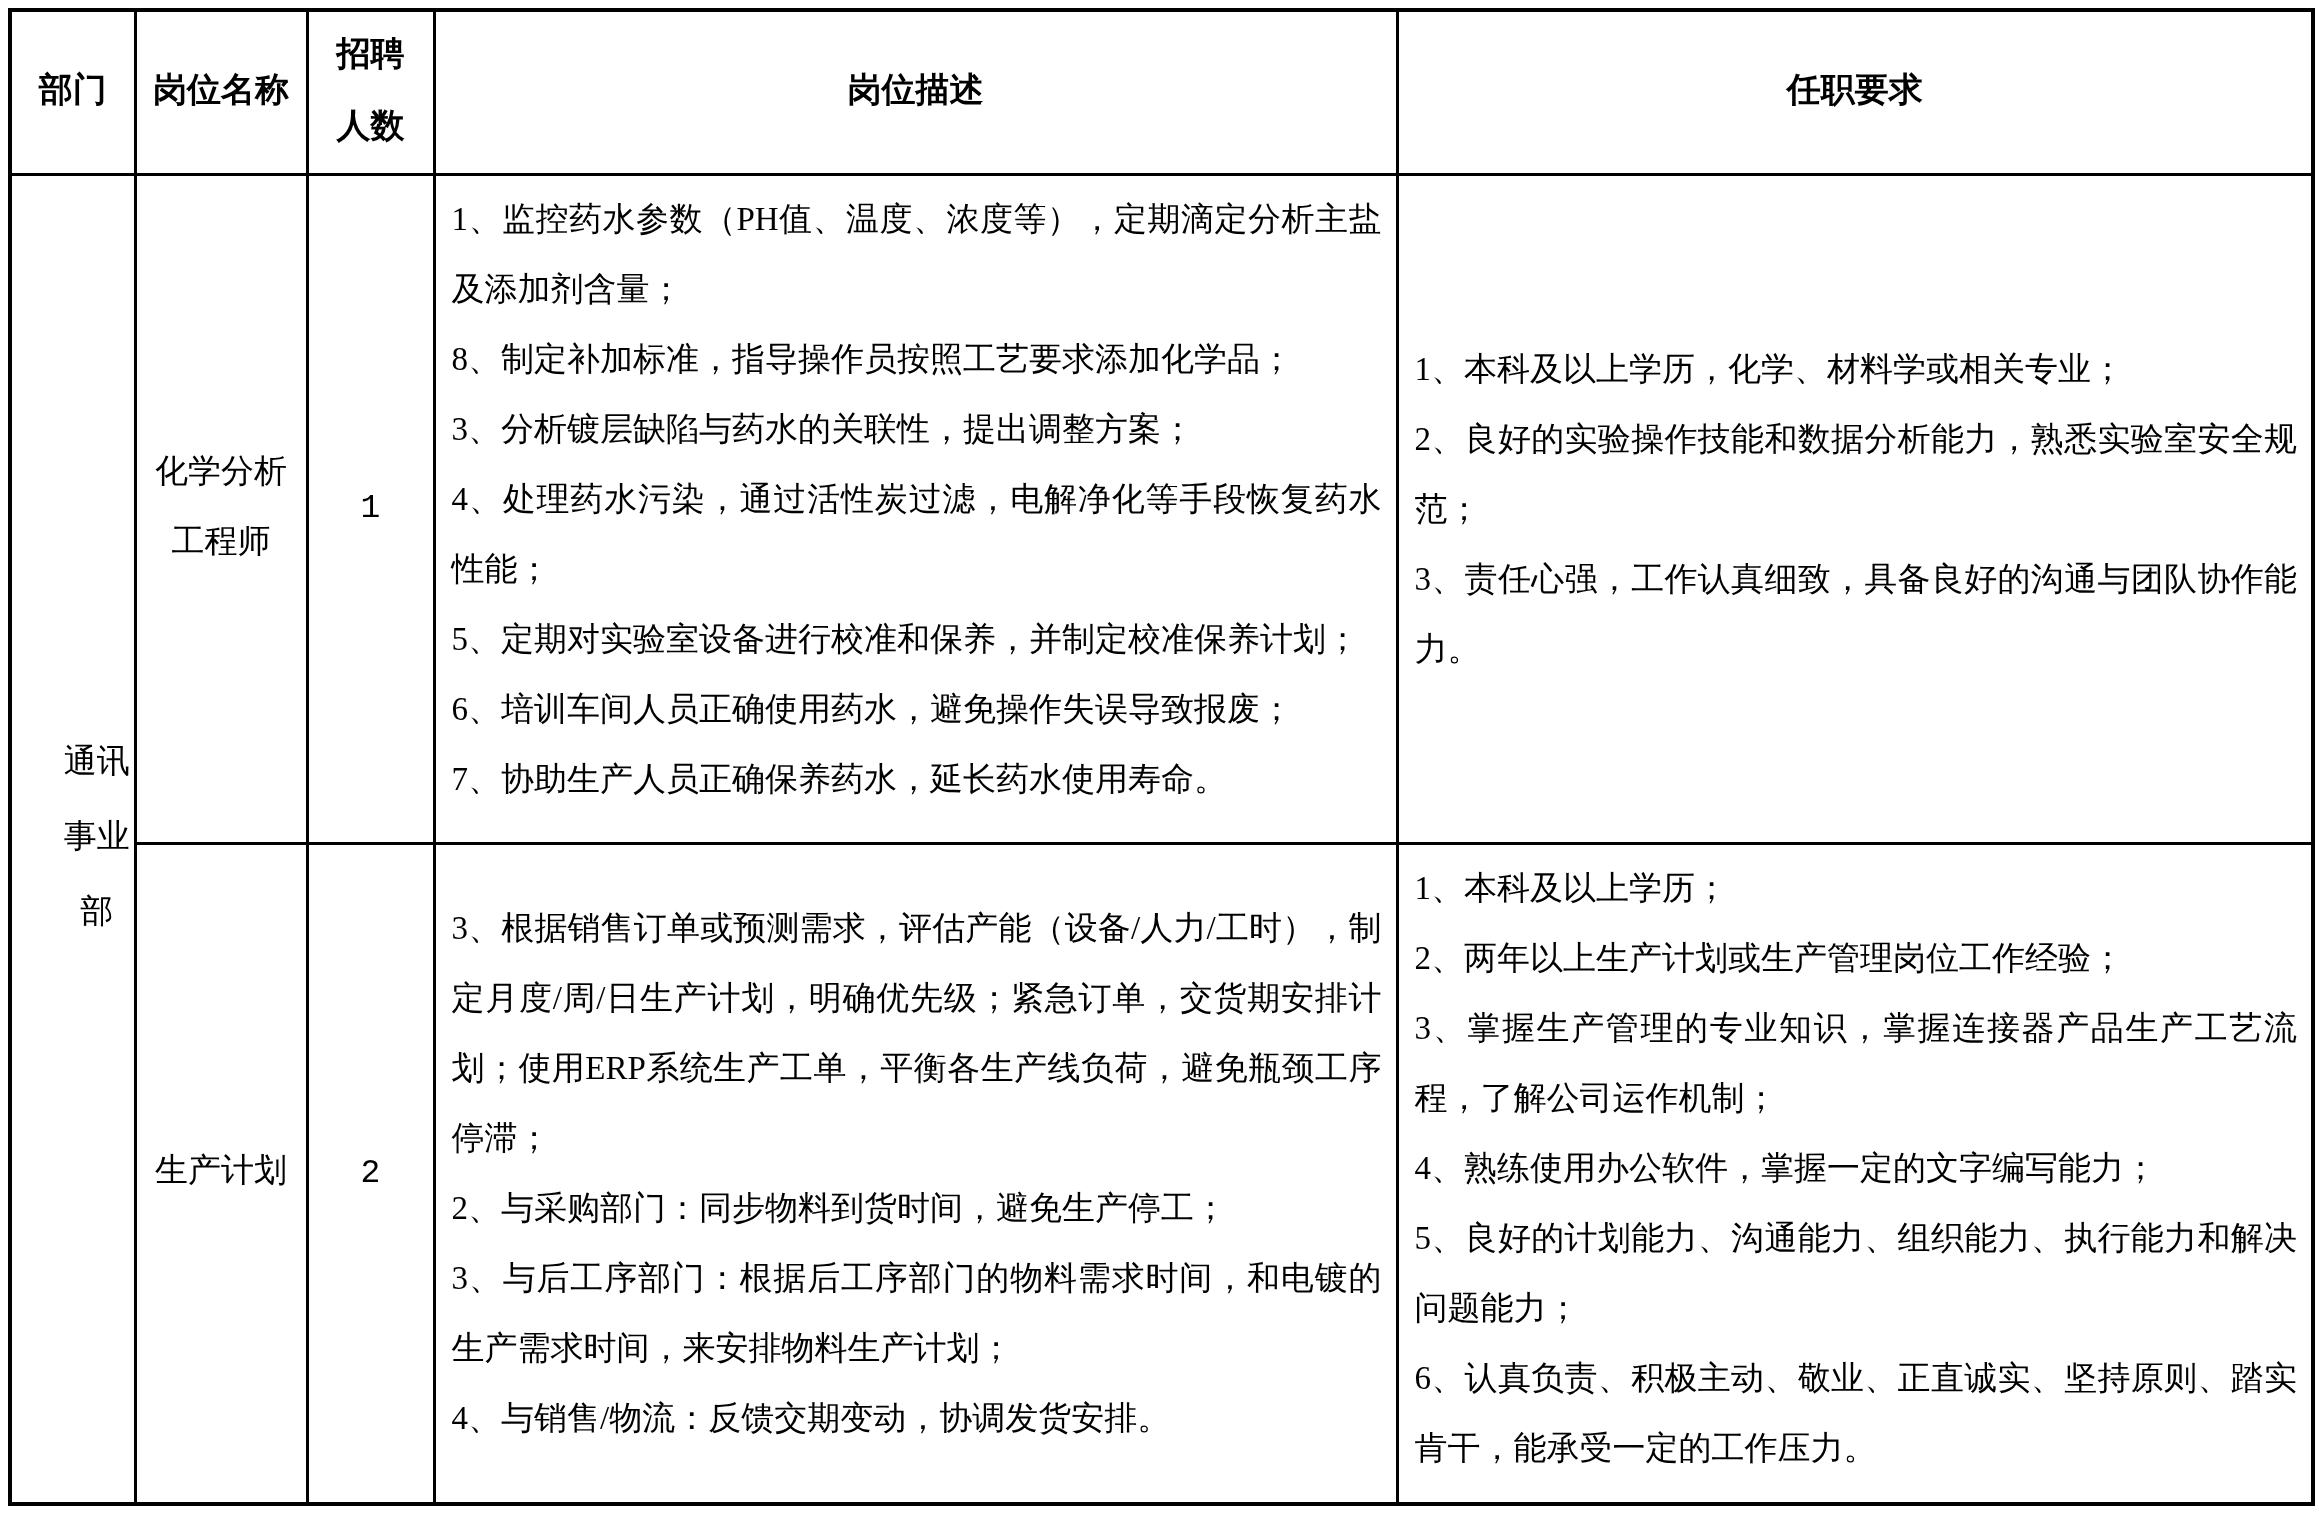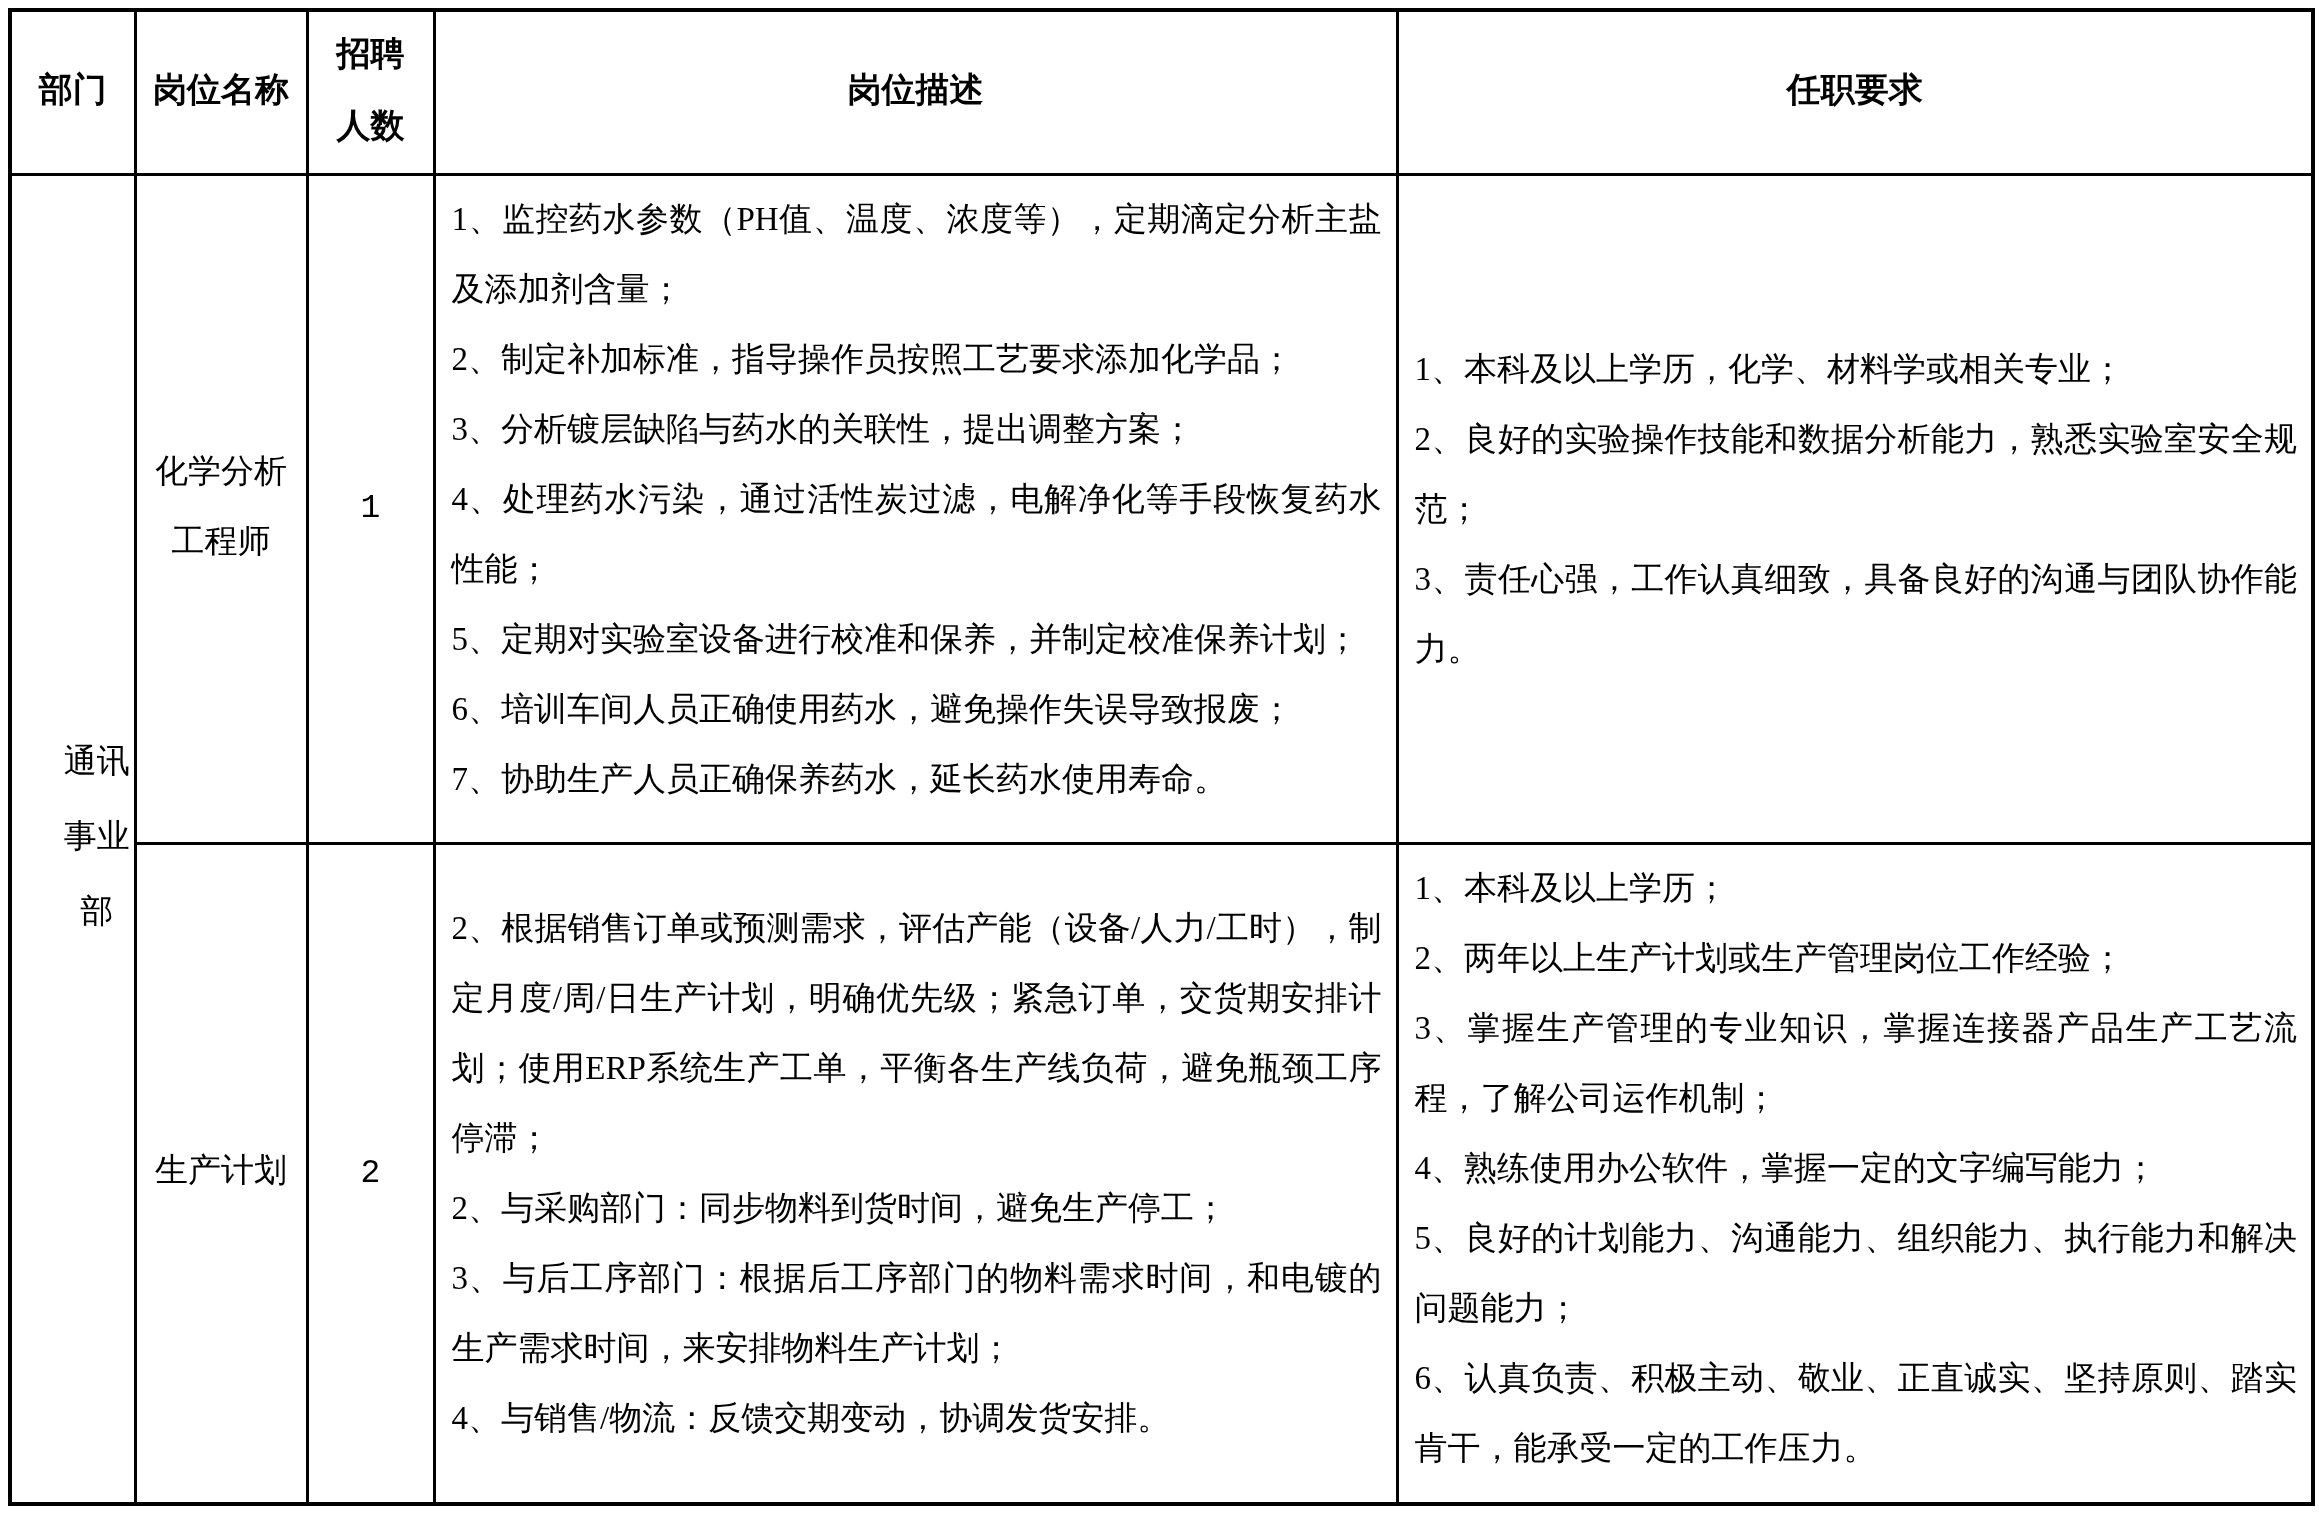--- a/index.html
+++ b/index.html
@@ -99,41 +99,41 @@
         <span class="cline">事业</span>
         <span class="cline">部</span>
       </td>
       <td class="center-cell">
         <span class="cline">化学分析</span>
         <span class="cline">工程师</span>
       </td>
       <td class="center-cell">1</td>
       <td class="text-cell text-top">
         <p>1、监控药水参数（PH值、温度、浓度等），定期滴定分析主盐及添加剂含量；</p>
-        <p>2、制定补加标准，指导操作员按照工艺要求添加化学品；</p>
+        <p>8、制定补加标准，指导操作员按照工艺要求添加化学品；</p>
         <p>3、分析镀层缺陷与药水的关联性，提出调整方案；</p>
         <p>4、处理药水污染，通过活性炭过滤，电解净化等手段恢复药水性能；</p>
         <p>5、定期对实验室设备进行校准和保养，并制定校准保养计划；</p>
         <p>6、培训车间人员正确使用药水，避免操作失误导致报废；</p>
         <p>7、协助生产人员正确保养药水，延长药水使用寿命。</p>
       </td>
       <td class="text-cell">
         <p>1、本科及以上学历，化学、材料学或相关专业；</p>
         <p>2、良好的实验操作技能和数据分析能力，熟悉实验室安全规范；</p>
         <p>3、责任心强，工作认真细致，具备良好的沟通与团队协作能力。</p>
       </td>
     </tr>
 
     <tr class="r-2">
       <td class="center-cell">
         <span class="cline">生产计划</span>
       </td>
       <td class="center-cell">2</td>
       <td class="text-cell">
-        <p>2、根据销售订单或预测需求，评估产能（设备/人力/工时），制定月度/周/日生产计划，明确优先级；紧急订单，交货期安排计划；使用ERP系统生产工单，平衡各生产线负荷，避免瓶颈工序停滞；</p>
+        <p>3、根据销售订单或预测需求，评估产能（设备/人力/工时），制定月度/周/日生产计划，明确优先级；紧急订单，交货期安排计划；使用ERP系统生产工单，平衡各生产线负荷，避免瓶颈工序停滞；</p>
         <p>2、与采购部门：同步物料到货时间，避免生产停工；</p>
         <p>3、与后工序部门：根据后工序部门的物料需求时间，和电镀的生产需求时间，来安排物料生产计划；</p>
         <p>4、与销售/物流：反馈交期变动，协调发货安排。</p>
       </td>
       <td class="text-cell text-top">
         <p>1、本科及以上学历；</p>
         <p>2、两年以上生产计划或生产管理岗位工作经验；</p>
         <p>3、掌握生产管理的专业知识，掌握连接器产品生产工艺流程，了解公司运作机制；</p>
         <p>4、熟练使用办公软件，掌握一定的文字编写能力；</p>
         <p>5、良好的计划能力、沟通能力、组织能力、执行能力和解决问题能力；</p>

